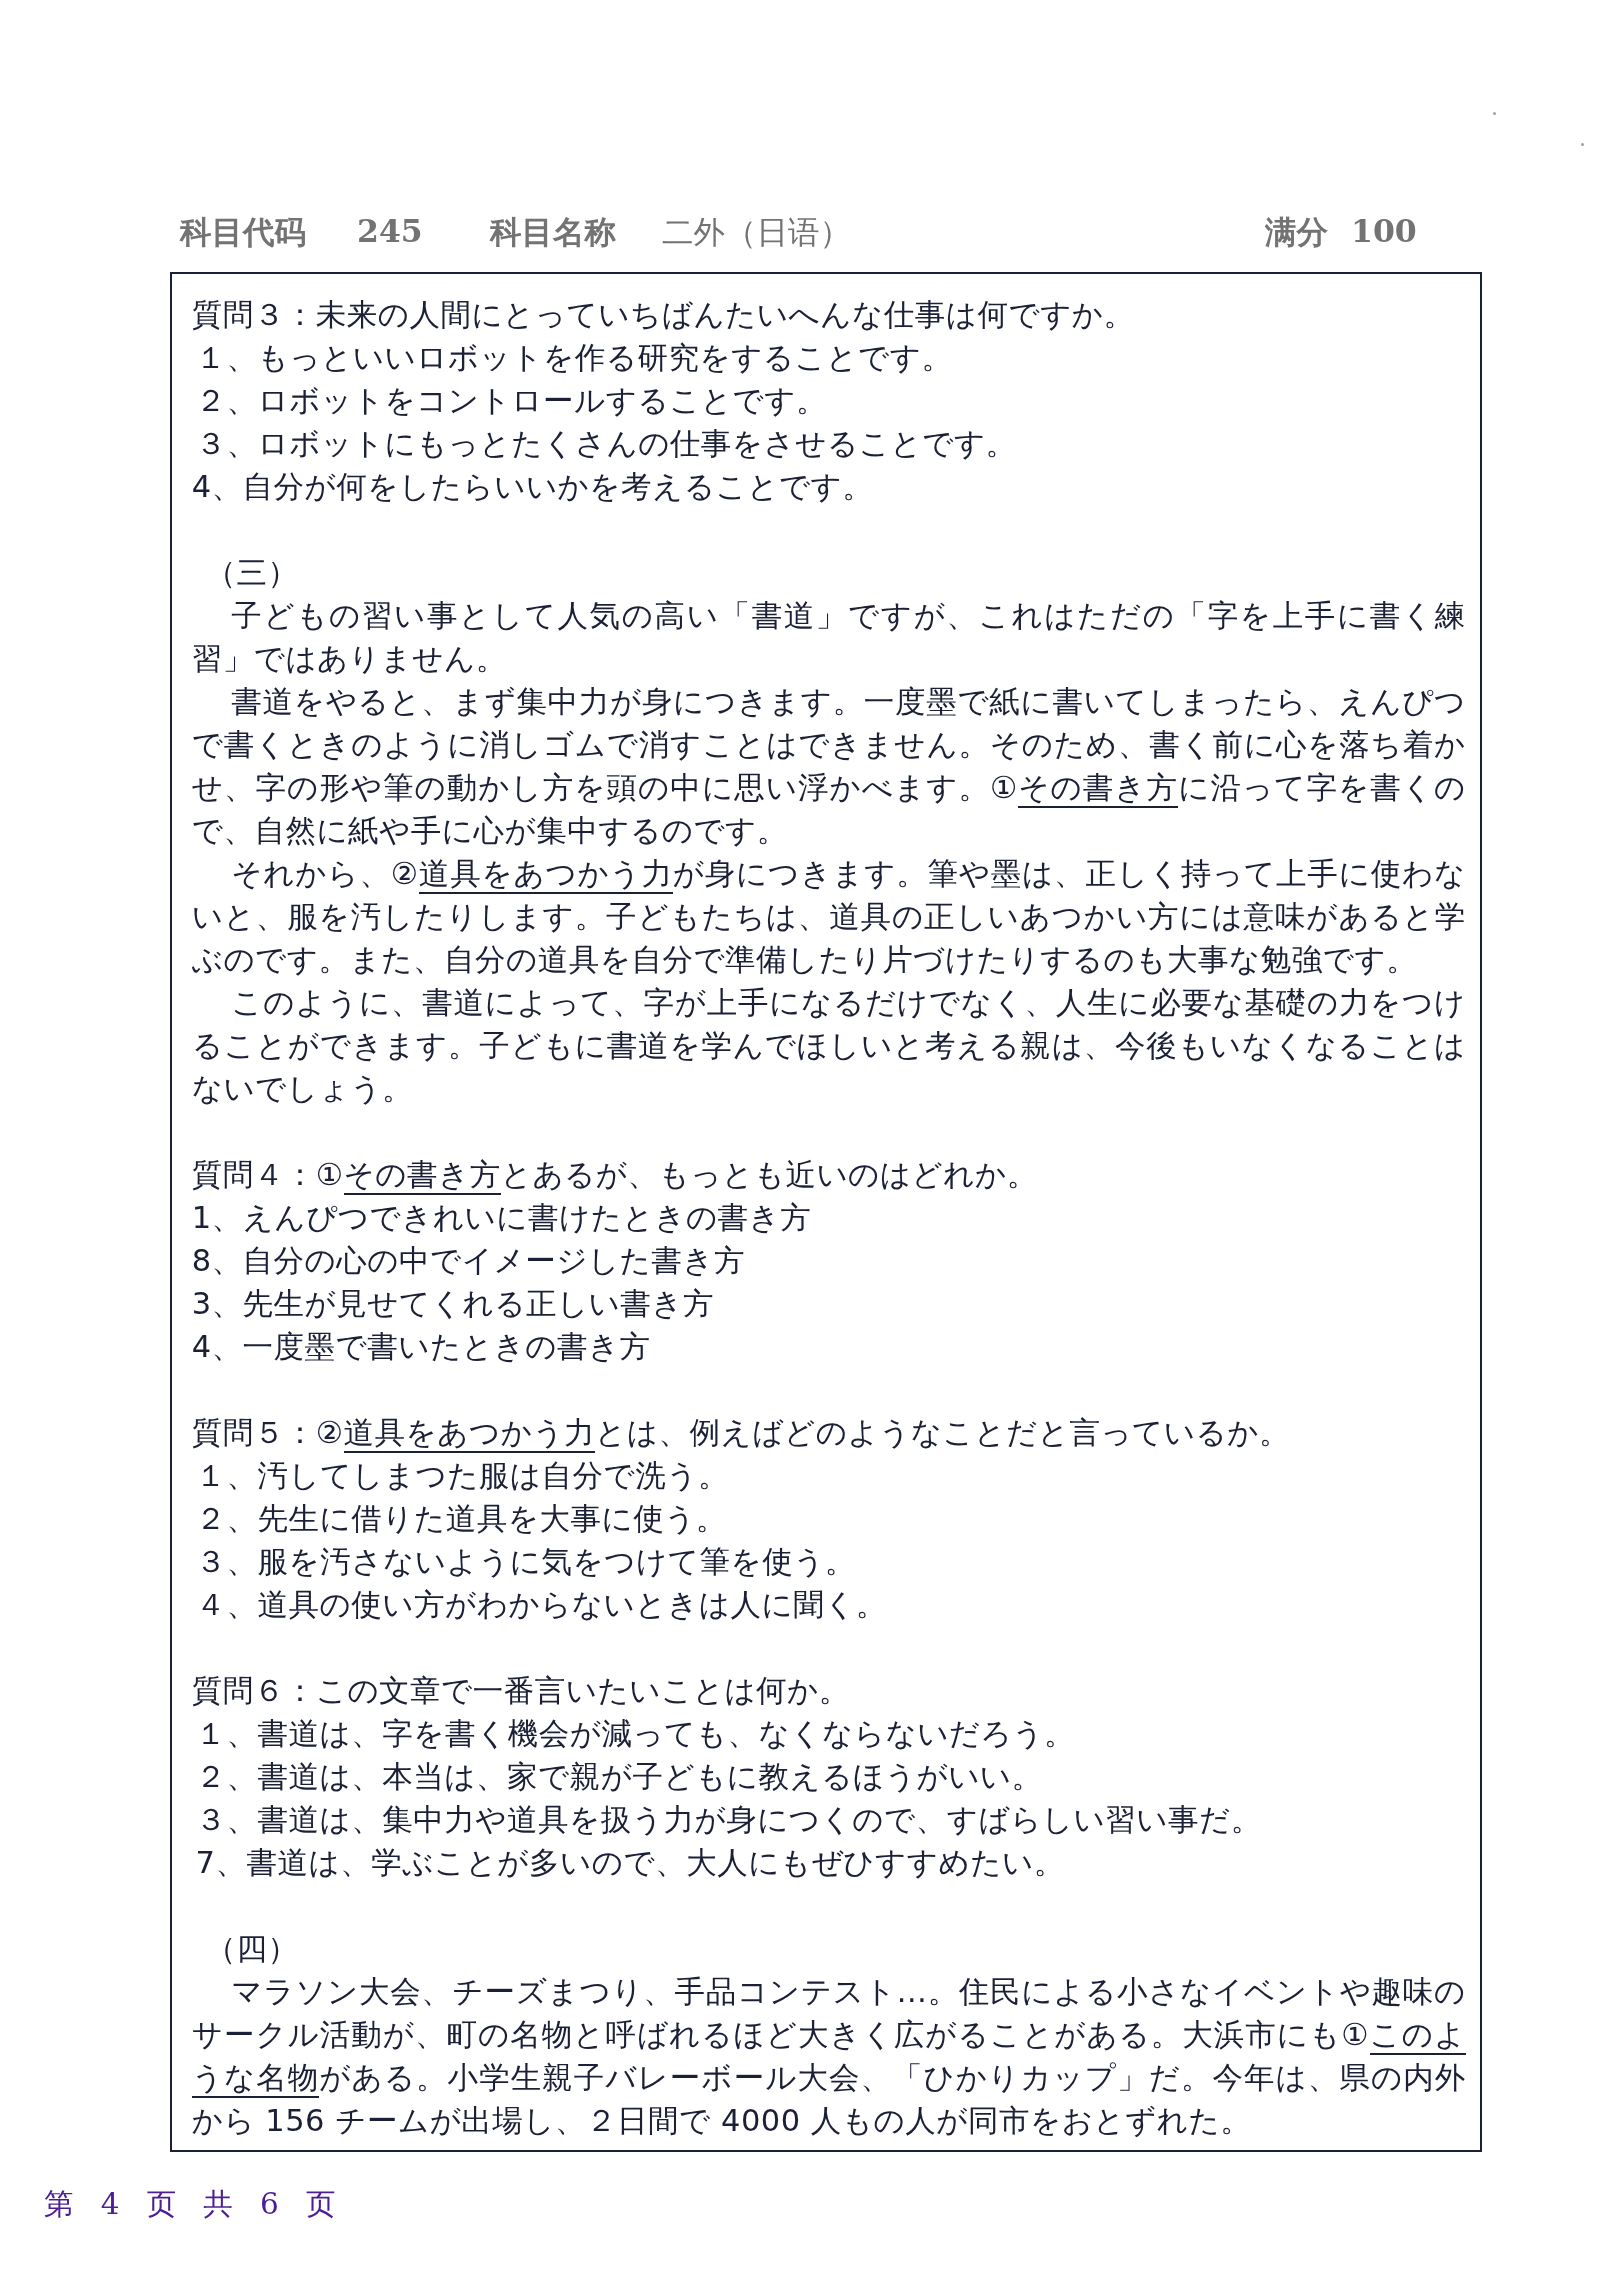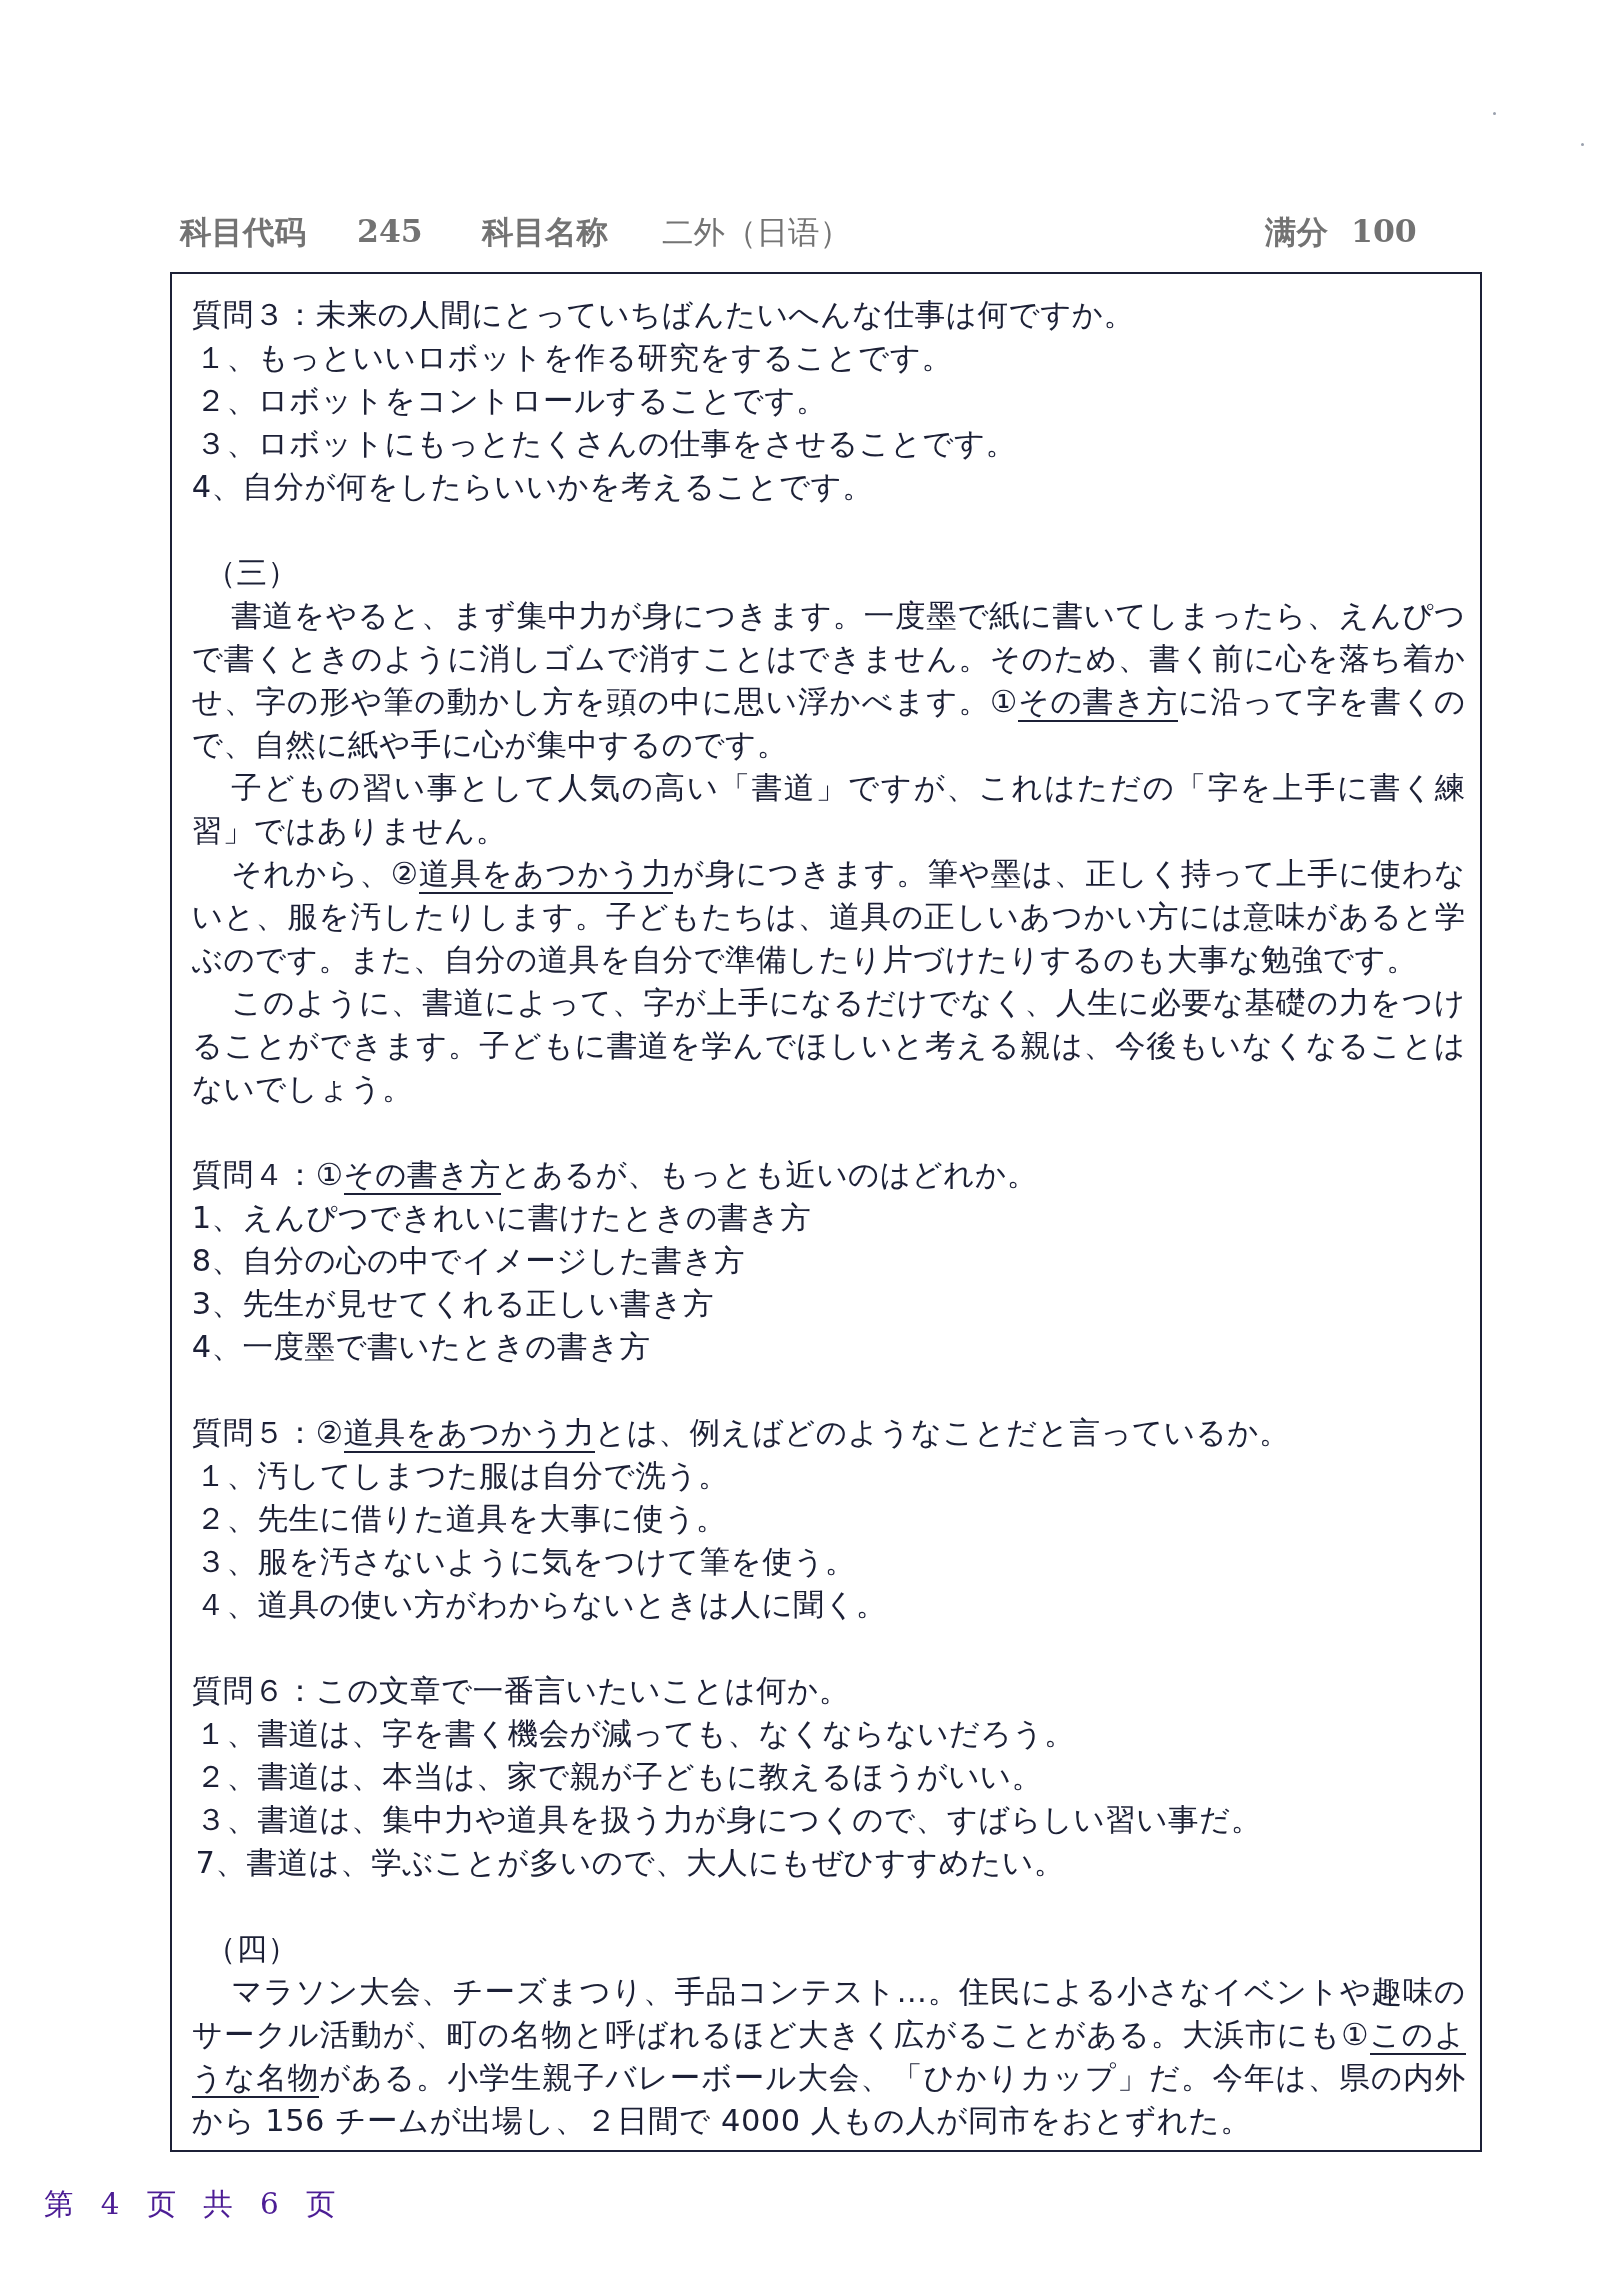--- a/index.html
+++ b/index.html
@@ -22,21 +22,21 @@
       width: 1250px;
       height: 54px;
       font-family: "DejaVu Serif", "Liberation Serif", serif;
       font-weight: bold;
       font-size: 31.5px;
       color: #737373;
     }
     .header span { position: absolute; top: 9.8px; white-space: nowrap; }
     .h-code-label { left: 0; }
     .h-code { left: 177px; }
-    .h-name-label { left: 302px; }
+    .h-name-label { left: 310px; }
     .h-name { left: 482px; font-weight: normal; }
     .h-score-label { left: 1085px; }
     .h-score { left: 1171px; }
 
     .box {
       position: absolute;
       left: 170px;
       top: 272px;
       width: 1312px;
       height: 1880px;
@@ -103,22 +103,22 @@
       <div class="line opt-sp">１、もっといいロボットを作る研究をすることです。</div>
       <div class="line opt-sp">２、ロボットをコントロールすることです。</div>
       <div class="line opt-sp">３、ロボットにもっとたくさんの仕事をさせることです。</div>
       <div class="line">4、自分が何をしたらいいかを考えることです。</div>
     </div>
 
     <div class="gap"></div>
 
     <div>
       <div class="line section">（三）</div>
+      <div class="para">子どもの習い事として人気の高い「書道」ですが、これはただの「字を上手に書く練習」ではありません。</div>
       <div class="para"><span>書道をやると、まず集中力が身につきます。一度墨で紙に書いてしまったら、えんぴつで書くときのように消しゴムで消すことはできません。そのため、書く前に心を落ち着かせ、字の形や筆の動かし方を頭の中に思い浮かべます。①</span><u class="ul">その書き方</u><span>に沿って字を書くので、自然に紙や手に心が集中するのです。</span></div>
-      <div class="para">子どもの習い事として人気の高い「書道」ですが、これはただの「字を上手に書く練習」ではありません。</div>
       <div class="para"><span>それから、②</span><u class="ul">道具をあつかう力</u><span>が身につきます。筆や墨は、正しく持って上手に使わないと、服を汚したりします。子どもたちは、道具の正しいあつかい方には意味があると学ぶのです。また、自分の道具を自分で準備したり片づけたりするのも大事な勉強です。</span></div>
       <div class="para">このように、書道によって、字が上手になるだけでなく、人生に必要な基礎の力をつけることができます。子どもに書道を学んでほしいと考える親は、今後もいなくなることはないでしょう。</div>
     </div>
 
     <div class="gap"></div>
 
     <div>
       <div class="line"><span>質問４：①</span><u class="ul">その書き方</u><span>とあるが、もっとも近いのはどれか。</span></div>
       <div class="line">1、えんぴつできれいに書けたときの書き方</div>
       <div class="line">8、自分の心の中でイメージした書き方</div>

